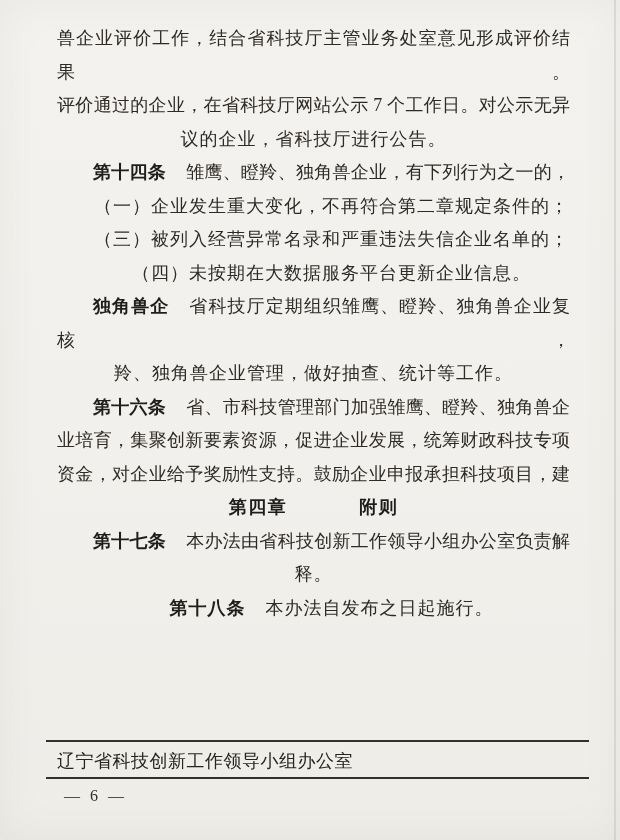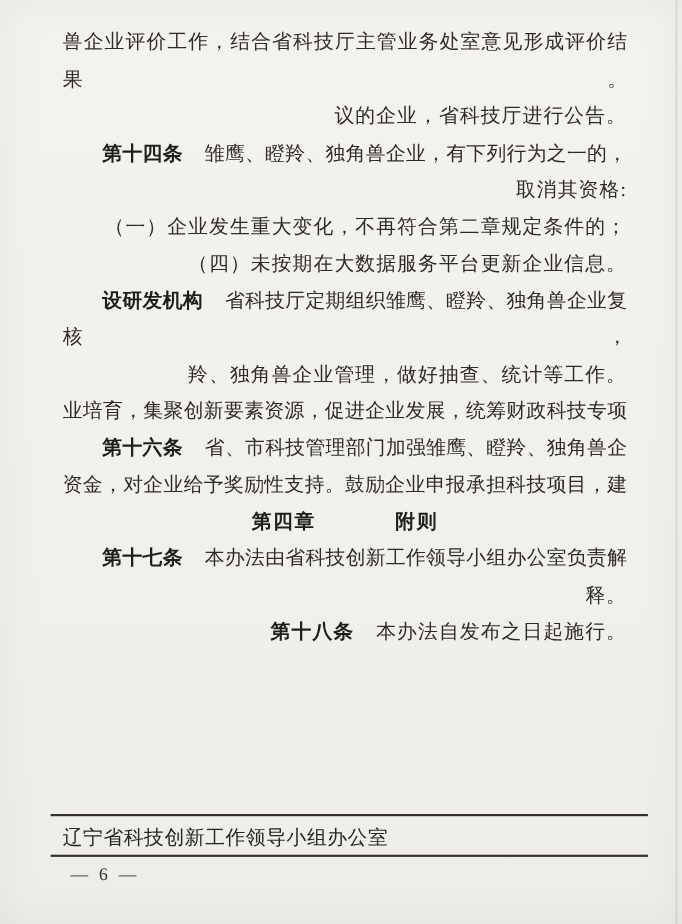--- a/index.html
+++ b/index.html
@@ -11,21 +11,21 @@
   .page {
     position:relative; width:620px; height:840px; overflow:hidden;
     background:linear-gradient(180deg,#f4f2ef 0%,#f2f0ec 55%,#efede8 100%);
     color:#2e2b27;
     box-shadow:inset 0 0 40px rgba(120,115,108,0.08);
   }
   .doc {
     position:absolute; left:57px; top:22px; width:513px;
     font-size:18px; line-height:33.5px; letter-spacing:1px;
   }
-  .line { text-align:right; white-space:pre-wrap; }
+  .line { text-align:center; white-space:pre-wrap; }
   .line.indent { text-indent:36px; }
   .line.stretch { letter-spacing:0; text-align:justify; text-align-last:justify; }
   .line.center { text-align:center; text-align-last:center; letter-spacing:1.5px; }
   .seg { color:#2e2b27; }
   .seg-bold {
     font-weight:700; color:#201e1b;
     font-family:"Liberation Sans","DejaVu Sans",sans-serif;
     margin-right:20px;
   }
   .line.center .seg-bold { margin-right:24px; }
@@ -46,29 +46,30 @@
     position:absolute; right:4px; top:0; width:2px; height:100%;
     background:rgba(150,144,136,0.22);
   }
 </style>
 </head>
 <body>
 
 <div class="page">
   <div class="doc" id="doc">
       <div class="line stretch"><span class="seg">兽企业评价工作，结合省科技厅主管业务处室意见形成评价结果。</span></div>
+      <div class="line stretch"><span class="seg">评价通过的企业，在省科技厅网站公示 7 个工作日。对公示无异</span></div>
       <div class="line"><span class="seg">议的企业，省科技厅进行公告。</span></div>
       <div class="line indent stretch"><span class="seg seg-bold">第十四条</span><span class="seg">雏鹰、瞪羚、独角兽企业，有下列行为之一的，</span></div>
-      <div class="line"><span class="seg">取消其资格:</span></div>
       <div class="line indent"><span class="seg">（一）企业发生重大变化，不再符合第二章规定条件的；</span></div>
+      <div class="line indent"><span class="seg">（三）被列入经营异常名录和严重违法失信企业名单的；</span></div>
       <div class="line indent"><span class="seg">（四）未按期在大数据服务平台更新企业信息。</span></div>
-      <div class="line indent stretch"><span class="seg seg-bold">设研发机构</span><span class="seg">省科技厅定期组织雏鹰、瞪羚、独角兽企业复核，</span></div>
+      <div class="line indent stretch"><span class="seg seg-bold">独角兽企</span><span class="seg">省科技厅定期组织雏鹰、瞪羚、独角兽企业复核，</span></div>
       <div class="line"><span class="seg">羚、独角兽企业管理，做好抽查、统计等工作。</span></div>
+      <div class="line indent stretch"><span class="seg seg-bold">第十六条</span><span class="seg">省、市科技管理部门加强雏鹰、瞪羚、独角兽企</span></div>
       <div class="line stretch"><span class="seg">业培育，集聚创新要素资源，促进企业发展，统筹财政科技专项</span></div>
-      <div class="line indent stretch"><span class="seg seg-bold">第十六条</span><span class="seg">省、市科技管理部门加强雏鹰、瞪羚、独角兽企</span></div>
       <div class="line stretch"><span class="seg">资金，对企业给予奖励性支持。鼓励企业申报承担科技项目，建</span></div>
       <div class="line center"><span class="seg seg-bold">第四章</span><span class="seg seg-bold">附则</span></div>
       <div class="line indent stretch"><span class="seg seg-bold">第十七条</span><span class="seg">本办法由省科技创新工作领导小组办公室负责解</span></div>
       <div class="line"><span class="seg">释。</span></div>
       <div class="line indent"><span class="seg seg-bold">第十八条</span><span class="seg">本办法自发布之日起施行。</span></div>
     </div>
 
   <div class="rule rule-top"></div>
   <div class="footer-row">
     <span>辽宁省科技创新工作领导小组办公室</span>

